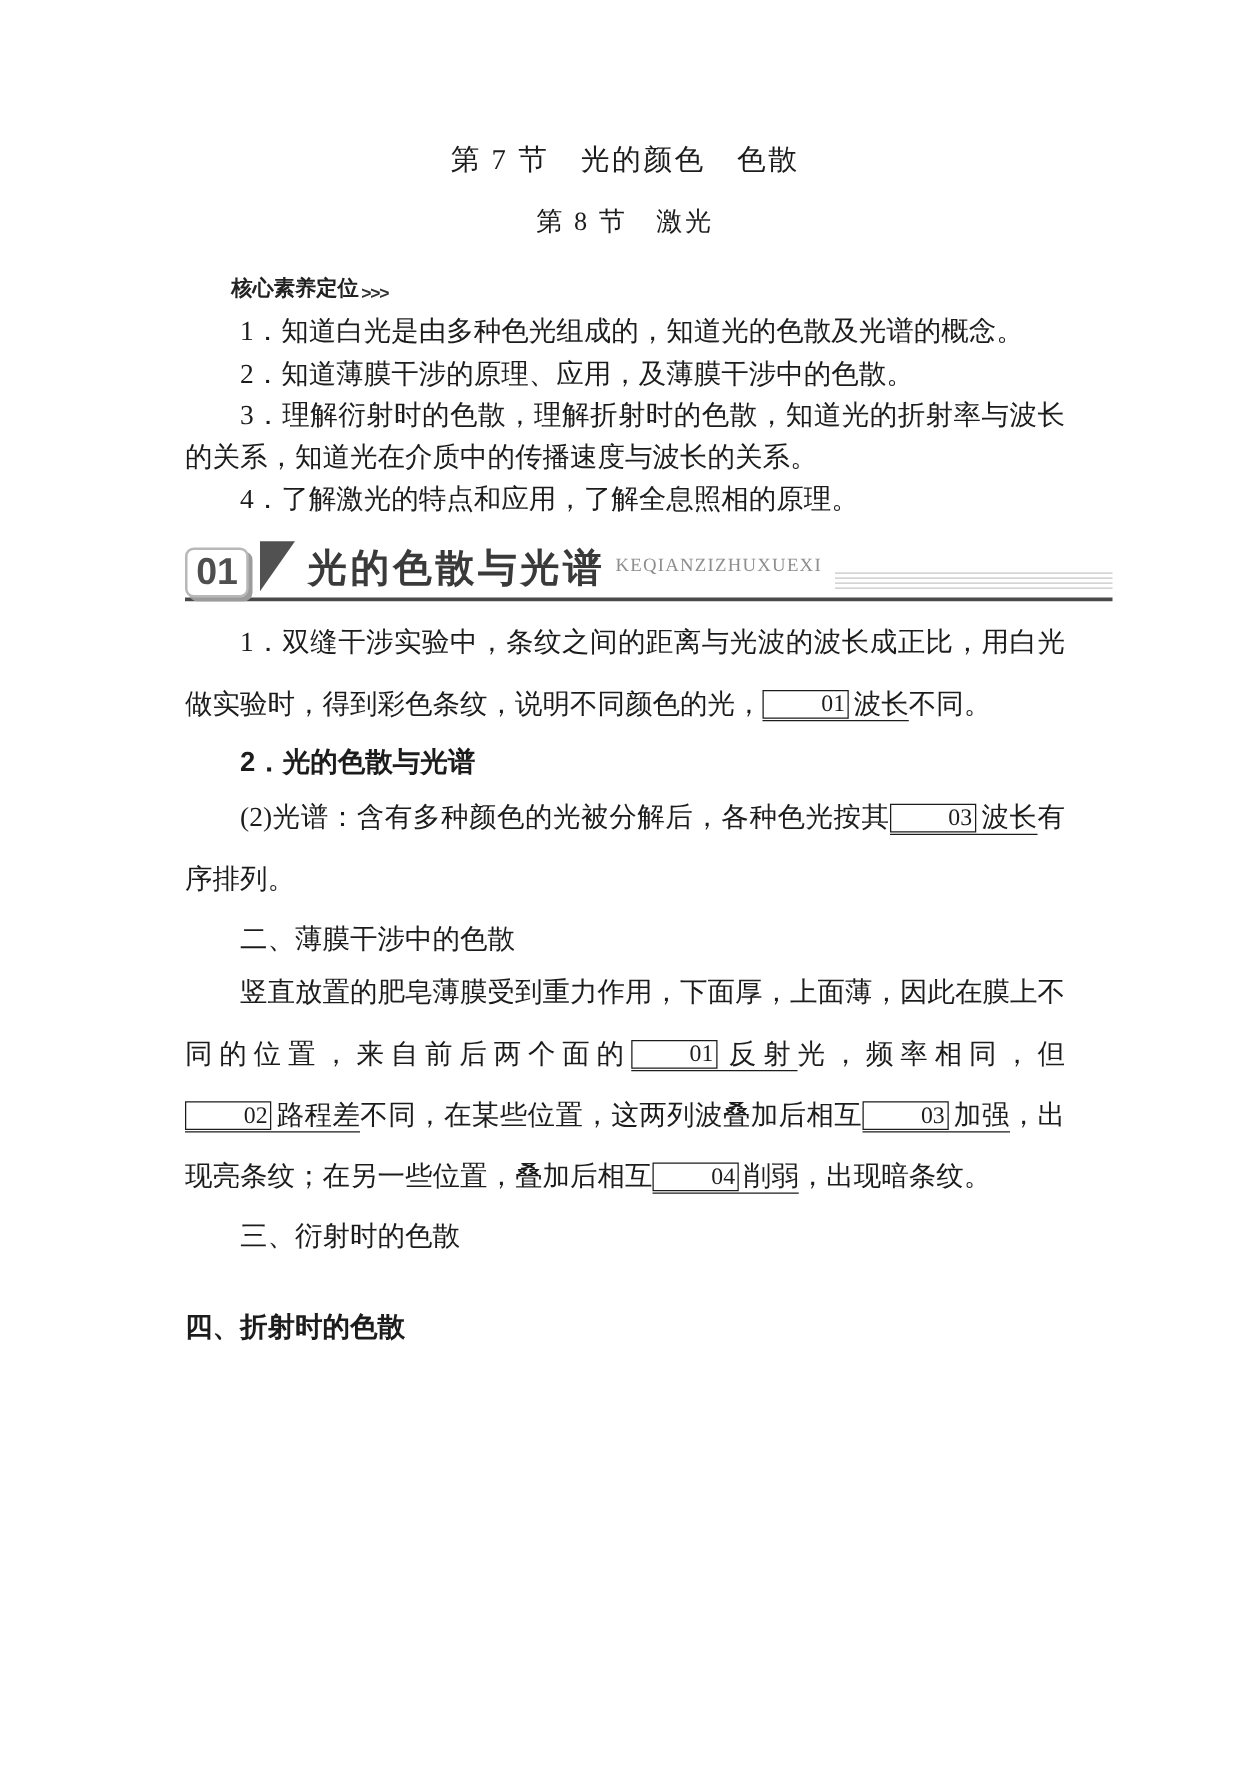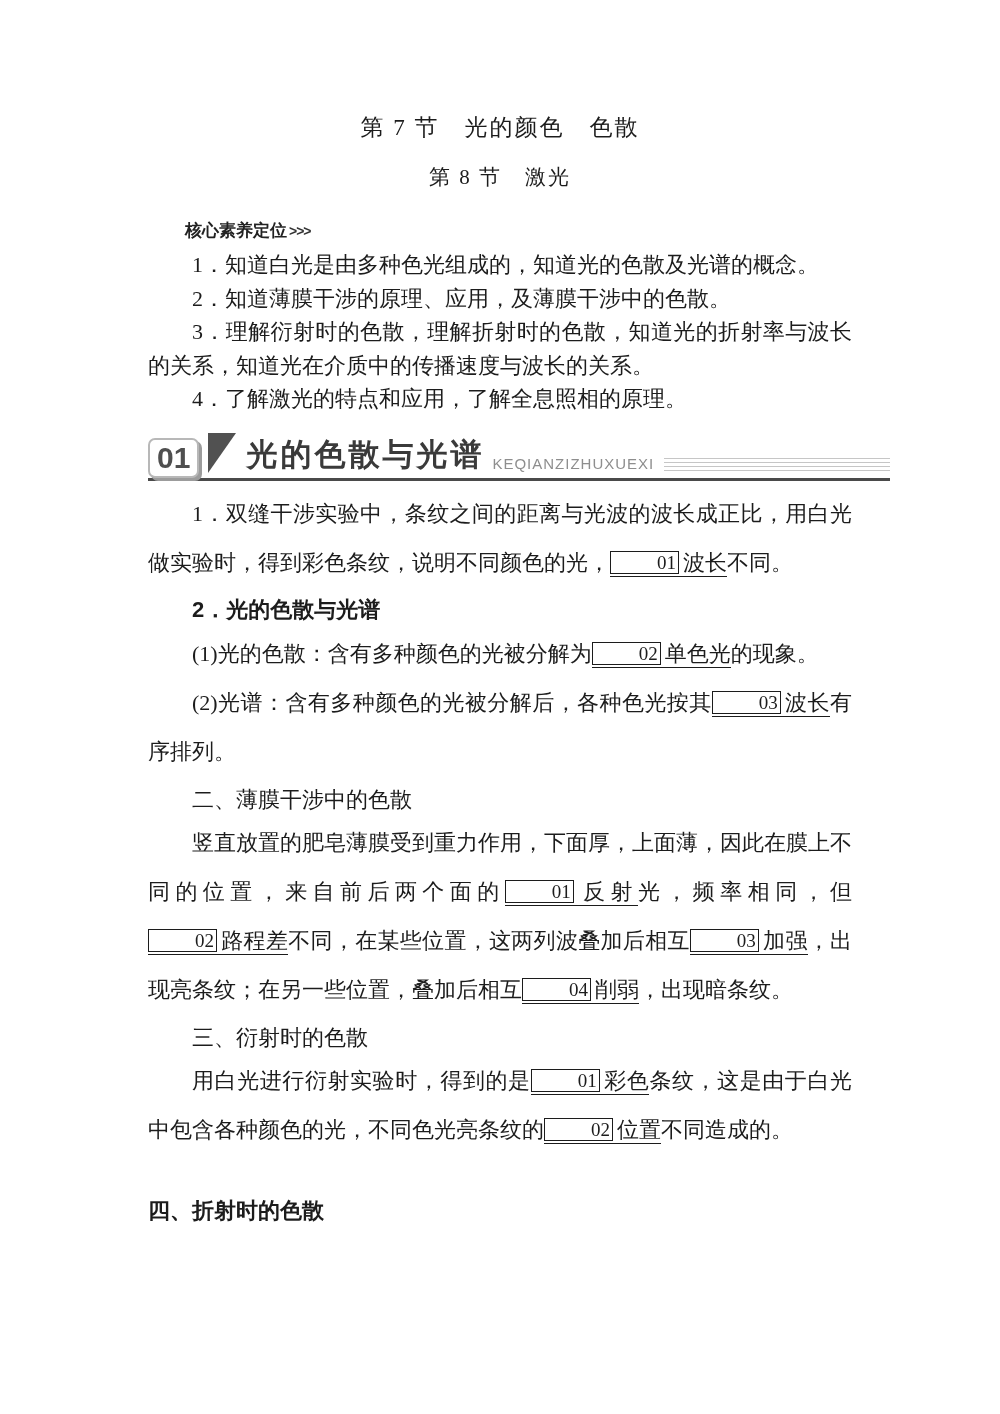--- a/index.html
+++ b/index.html
@@ -9,21 +9,21 @@
     color:#1c1c1c;overflow:hidden;
   }
   .page{padding:112px 148px 0 148px;box-sizing:border-box;}
 
   .title1{font-size:23px;font-weight:400;text-align:center;margin:0 0 20px 0;letter-spacing:2px;}
   .title2{font-size:21px;font-weight:400;text-align:center;margin:0 0 28px 0;letter-spacing:2px;}
 
   .core{
     font-family:"Liberation Sans","DejaVu Sans",sans-serif;
     font-weight:bold;font-size:17px;color:#222;
-    margin:0 0 6px 37px;display:flex;align-items:center;
+    margin:0 0 6px 37px;display:flex;align-items:flex-end;
   }
   .core .arrows{font-size:14px;letter-spacing:-1px;margin-left:2px;color:#333;}
 
   .objectives p{
     margin:0;font-size:22px;line-height:33.5px;
     text-indent:2em;text-align:justify;
   }
 
   .banner{
     position:relative;width:742px;height:46px;margin:16px 0 8px 0;
@@ -40,23 +40,23 @@
   .tri{
     width:0;height:0;border-top:40px solid #515151;border-right:28px solid transparent;
     margin-left:9px;align-self:flex-start;position:relative;top:1px;
   }
   .banner-title{
     font-family:"Liberation Sans","DejaVu Sans",sans-serif;
     font-weight:bold;font-size:31px;color:#3a3a3a;
     margin-left:10px;letter-spacing:3px;white-space:nowrap;
   }
   .banner-sub{
-    font-family:Liberation Sans, sans-serif;
+    font-family:Liberation Serif, serif;
     font-size:15px;color:#8e8e8e;letter-spacing:1px;
-    margin-left:8px;align-self:flex-end;padding-bottom:6px;white-space:nowrap;
+    margin-left:8px;align-self:flex-end;padding-bottom:16px;white-space:nowrap;
   }
   .lines{
     flex:1;margin-left:10px;align-self:flex-end;padding-bottom:7px;
     display:flex;flex-direction:column;gap:3px;
   }
   .lines i{display:block;height:1px;background:#c6c6c6;}
 
   .content{font-size:22px;}
   .para{margin:0;line-height:49px;text-indent:2em;text-align:justify;}
   .h-serif{margin:8px 0 2px 0;line-height:32px;text-indent:2em;font-weight:400;}
@@ -102,22 +102,20 @@
         <i></i>
         <i></i>
         <i></i>
         <i></i>
       </span>
   </div>
 
   <div class="content">
       <p class="para">1．双缝干涉实验中，条纹之间的距离与光波的波长成正比，用白光做实验时，得到彩色条纹，说明不同颜色的光，<span class="blank"><span class="blank-num">01</span><span>波长</span></span>不同。</p>
       <p class="h-sans">2．光的色散与光谱</p>
-      <p class="para">(1)光的色散：含有多种颜色的光被分解为<span class="blank"><span class="blank-num">02</span><span>单色光</span></span>的现象。</p>
       <p class="para">(2)光谱：含有多种颜色的光被分解后，各种色光按其<span class="blank"><span class="blank-num">03</span><span>波长</span></span>有序排列。</p>
       <p class="h-serif">二、薄膜干涉中的色散</p>
       <p class="para">竖直放置的肥皂薄膜受到重力作用，下面厚，上面薄，因此在膜上不同的位置，来自前后两个面的<span class="blank"><span class="blank-num">01</span><span>反射</span></span>光，频率相同，但<span class="blank"><span class="blank-num">02</span><span>路程差</span></span>不同，在某些位置，这两列波叠加后相互<span class="blank"><span class="blank-num">03</span><span>加强</span></span>，出现亮条纹；在另一些位置，叠加后相互<span class="blank"><span class="blank-num">04</span><span>削弱</span></span>，出现暗条纹。</p>
       <p class="h-serif">三、衍射时的色散</p>
-      <p class="para">用白光进行衍射实验时，得到的是<span class="blank"><span class="blank-num">01</span><span>彩色</span></span>条纹，这是由于白光中包含各种颜色的光，不同色光亮条纹的<span class="blank"><span class="blank-num">02</span><span>位置</span></span>不同造成的。</p>
       <p class="h-sans noindent">四、折射时的色散</p>
     </div>
 
 </div>
 
 </body></html>

